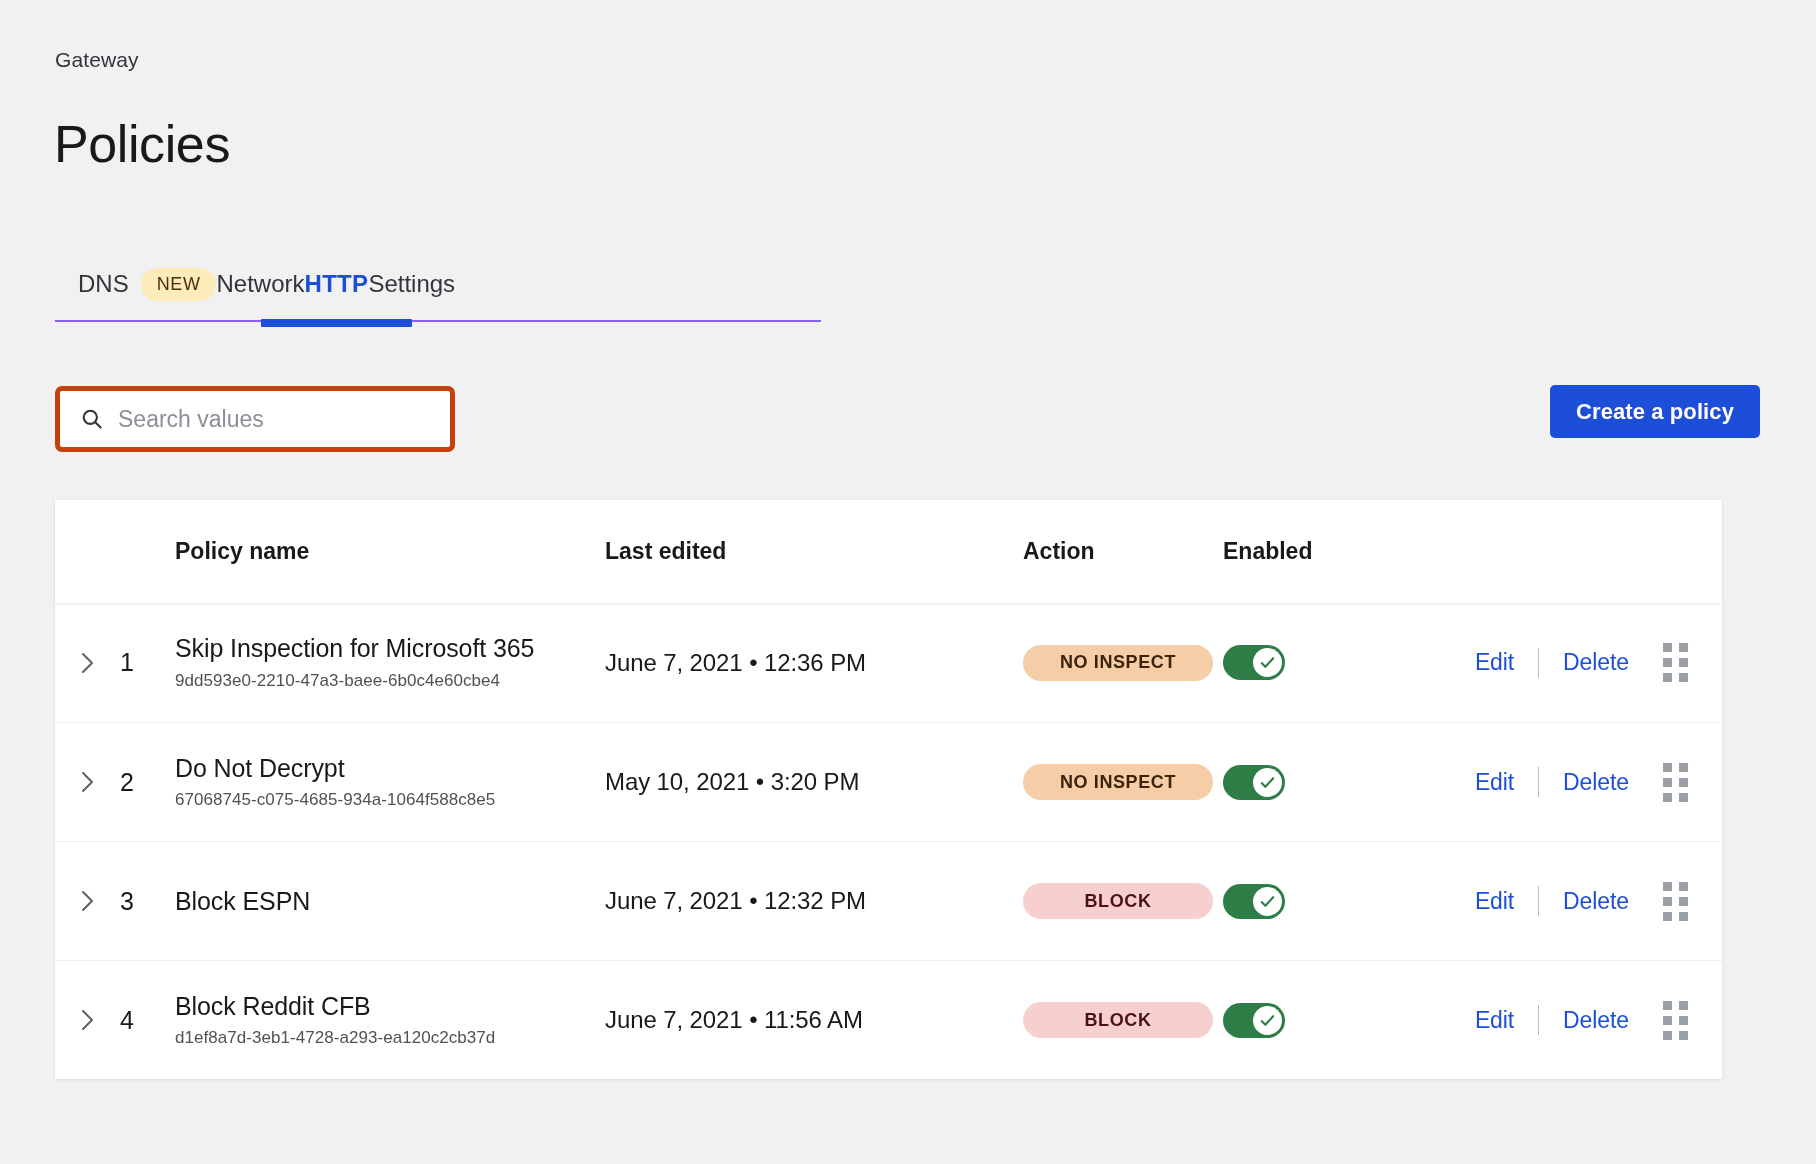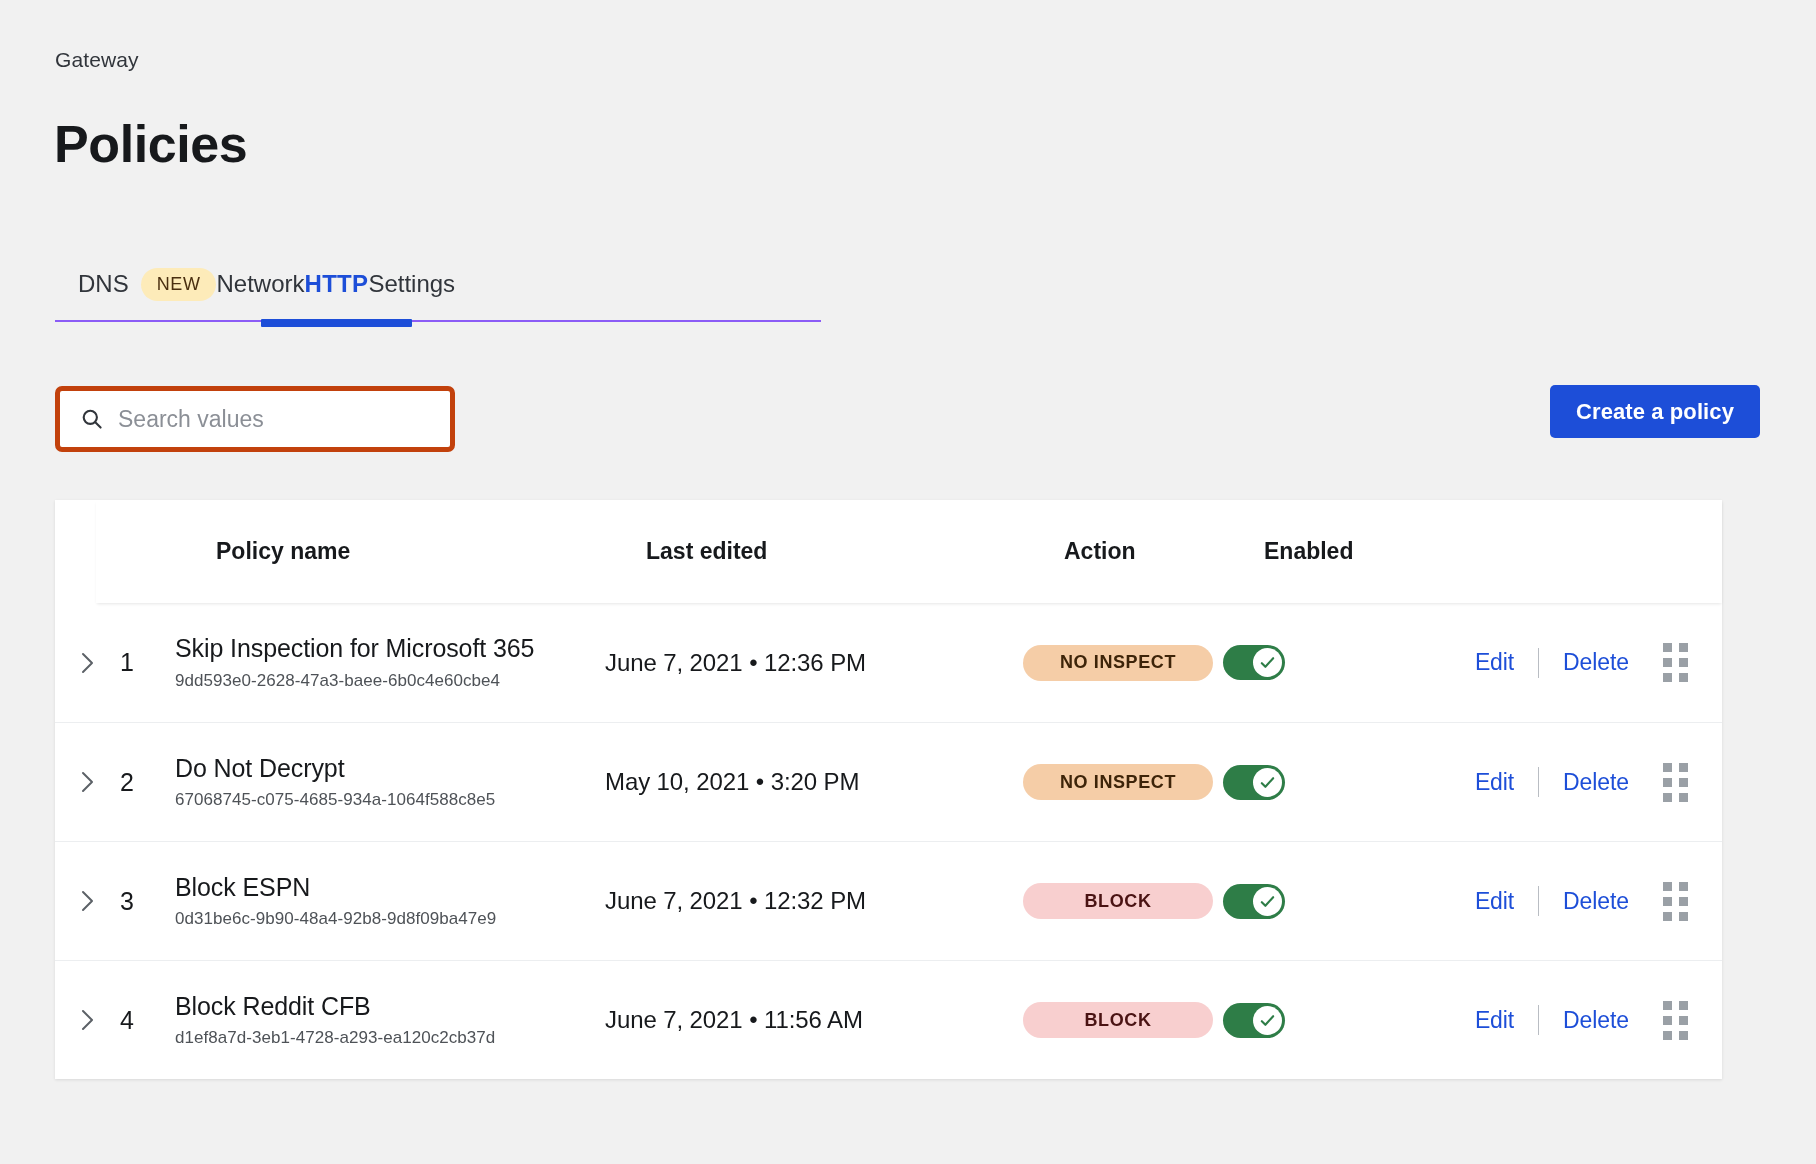--- a/index.html
+++ b/index.html
@@ -13,21 +13,21 @@
   }
   .page { position: relative; width: 1816px; height: 1164px; overflow: hidden; }
 
   
   .breadcrumb {
     position: absolute; left: 55px; top: 48px;
     font-size: 21px; color: #31353b; letter-spacing: .1px;
   }
   .page-title {
     position: absolute; left: 54px; top: 79px;
-    font-size: 52px; font-weight: 700; color: #17191c; letter-spacing: -0.4px;
+    font-size: 52px; font-weight: 400; color: #17191c; letter-spacing: -0.4px;
   }
 
   
   .tabbar {
     position: absolute; left: 55px; top: 246px;
     width: 766px; height: 76px;
     border-bottom: 2px solid #8b5cf6;
     display: flex; align-items: flex-start;
   }
   .tab {
@@ -81,21 +81,20 @@
   .card {
     position: absolute; left: 55px; top: 500px;
     width: 1667px;
     background: #ffffff;
     box-shadow: 0 1px 3px rgba(0,0,0,.10);
   }
   .thead {
     display: flex; align-items: center; height: 103px;
     background: #ffffff; position: relative; z-index: 2;
     box-shadow: 0 2px 3px -1px rgba(0,0,0,.10);
-    margin-left: 41px;
   }
   .th { font-size: 23px; font-weight: bold; color: #17191c; }
 
   .row {
     display: flex; align-items: center; height: 119px;
     border-top: 1px solid #eceef0; background: #ffffff; position: relative;
   }
   .row:first-of-type { border-top: none; }
 
   
@@ -202,21 +201,21 @@
           <div class="c-expand">
             <span>
               <svg class="chevron" viewBox="0 0 14 24" fill="none" stroke="#5c6167" stroke-width="2" stroke-linecap="round" stroke-linejoin="round">
                 <polyline points="2,3 11,12 2,21"></polyline>
               </svg>
             </span>
           </div>
           <div class="c-index"><span class="idx">1</span></div>
           <div class="c-name">
             <div class="pol-name">Skip Inspection for Microsoft 365</div>
-            <div class="pol-id">9dd593e0-2628-47a3-baee-6b0c4e60cbe4</div>
+            <div class="pol-id">9dd593e0-2210-47a3-baee-6b0c4e60cbe4</div>
           </div>
           <div class="c-edited"><span class="edited">June 7, 2021 • 12:36 PM</span></div>
           <div class="c-action"><span class="pill pill-noinspect">NO INSPECT</span></div>
           <div class="c-enabled">
             <span class="toggle">
               <span class="knob">
                 <svg viewBox="0 0 24 24" fill="none" stroke="#2e7d47" stroke-width="3" stroke-linecap="round" stroke-linejoin="round">
                   <polyline points="4,13 9,18 20,6"></polyline>
                 </svg>
               </span>
@@ -278,21 +277,20 @@
           <div class="c-expand">
             <span>
               <svg class="chevron" viewBox="0 0 14 24" fill="none" stroke="#5c6167" stroke-width="2" stroke-linecap="round" stroke-linejoin="round">
                 <polyline points="2,3 11,12 2,21"></polyline>
               </svg>
             </span>
           </div>
           <div class="c-index"><span class="idx">3</span></div>
           <div class="c-name">
             <div class="pol-name">Block ESPN</div>
-            <div class="pol-id">0d31be6c-9b90-48a4-92b8-9d8f09ba47e9</div>
           </div>
           <div class="c-edited"><span class="edited">June 7, 2021 • 12:32 PM</span></div>
           <div class="c-action"><span class="pill pill-block">BLOCK</span></div>
           <div class="c-enabled">
             <span class="toggle">
               <span class="knob">
                 <svg viewBox="0 0 24 24" fill="none" stroke="#2e7d47" stroke-width="3" stroke-linecap="round" stroke-linejoin="round">
                   <polyline points="4,13 9,18 20,6"></polyline>
                 </svg>
               </span>

